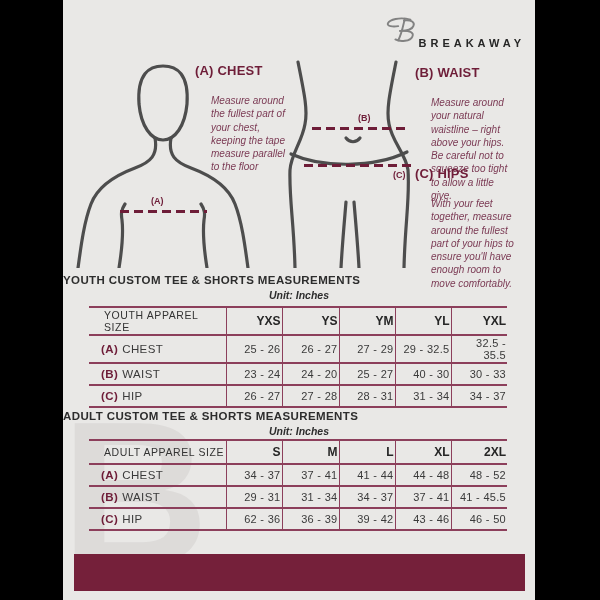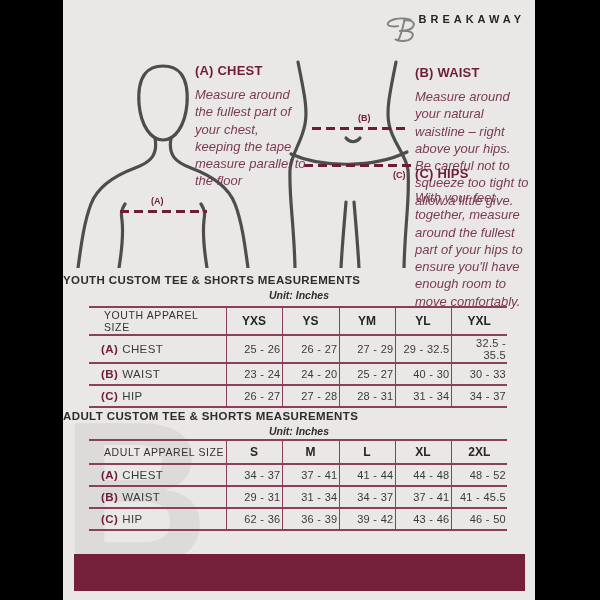--- a/index.html
+++ b/index.html
@@ -13,21 +13,21 @@
     position:absolute; left:63px; top:0; width:472px; height:600px;
     background:var(--page-bg, #e9e8e6); overflow:hidden;
   }
 
   
   .header-title {
     position:absolute; left:26px; top:22px;
     font-size:13.5px; font-weight:bold; color:#2b2a28;
     letter-spacing:0.6px; white-space:nowrap; z-index:2;
   }
-  .brand { position:absolute; right:10px; top:13px; display:flex; align-items:flex-start; z-index:2; }
+  .brand { position:absolute; right:10px; top:13px; display:flex; align-items:flex-end; z-index:2; }
   .brand-name { font-size:11px; font-weight:bold; letter-spacing:4px; color:#262626; }
 
   
   .watermark {
     position:absolute; left:-2px; top:390px; z-index:0;
     font-size:205px; line-height:1; font-weight:bold;
     color:rgba(120,110,105,0.10); pointer-events:none;
   }
 
   
@@ -54,21 +54,21 @@
   
   .guide-block { position:absolute; z-index:1; }
   #guide-chest { left:132px; top:63px;  width:112px; }
   #guide-waist { left:352px; top:65px;  width:114px; }
   #guide-hips  { left:352px; top:166px; width:118px; }
   .guide-heading {
     font-size:13px; font-weight:bold; color:var(--maroon,#6e1d38);
     margin:0 0 8px 0; letter-spacing:0.2px;
   }
   .guide-text {
-    font-size:13px; font-style:italic; color:#7b3a54; line-height:1.33; margin:0;
+    font-size:10px; font-style:italic; color:#7b3a54; line-height:1.33; margin:16px;
   }
 
   
   .section-title {
     position:absolute; left:0; right:0; text-align:left; z-index:1;
     font-size:11.5px; font-weight:bold; color:#2d2d2d; letter-spacing:0.4px;
   }
   .section-unit {
     position:absolute; left:0; right:0; text-align:center; z-index:1;
     font-size:10.5px; font-style:italic; font-weight:bold; color:#2d2d2d;
@@ -86,21 +86,21 @@
   #adult-table { top:439px; }
   .size-table tr { border-bottom:2px solid var(--table-line,#8c3f5b); }
   .size-table th:not(:first-child),
   .size-table td:not(:first-child) { border-left:1.3px solid var(--table-line,#8c3f5b); }
   .size-table thead tr { height:24px; }
   .size-table tbody tr { height:22px; }
   th.col-label {
     text-align:left; padding-left:15px; font-weight:normal;
     font-size:10.5px; color:#333; letter-spacing:0.6px;
   }
-  th.col-size { font-size:12px; font-weight:bold; color:#262626; text-align:center; }
+  th.col-size { font-size:12px; font-weight:bold; color:#262626; text-align:right; }
   td.row-label { text-align:left; padding-left:12px; font-size:11.5px; color:#3a3a3a; letter-spacing:0.4px; }
   td.row-label .pfx { color:var(--maroon,#6e1d38); font-weight:bold; margin-right:4px; }
   td.val { text-align:right; font-size:11px; color:#3a3a3a; letter-spacing:0.3px; }
 
   
   .footer {
     position:absolute; left:11px; top:554px; width:451px; height:37px;
     background:var(--footer,#75203a); z-index:2;
   }
 </style>

